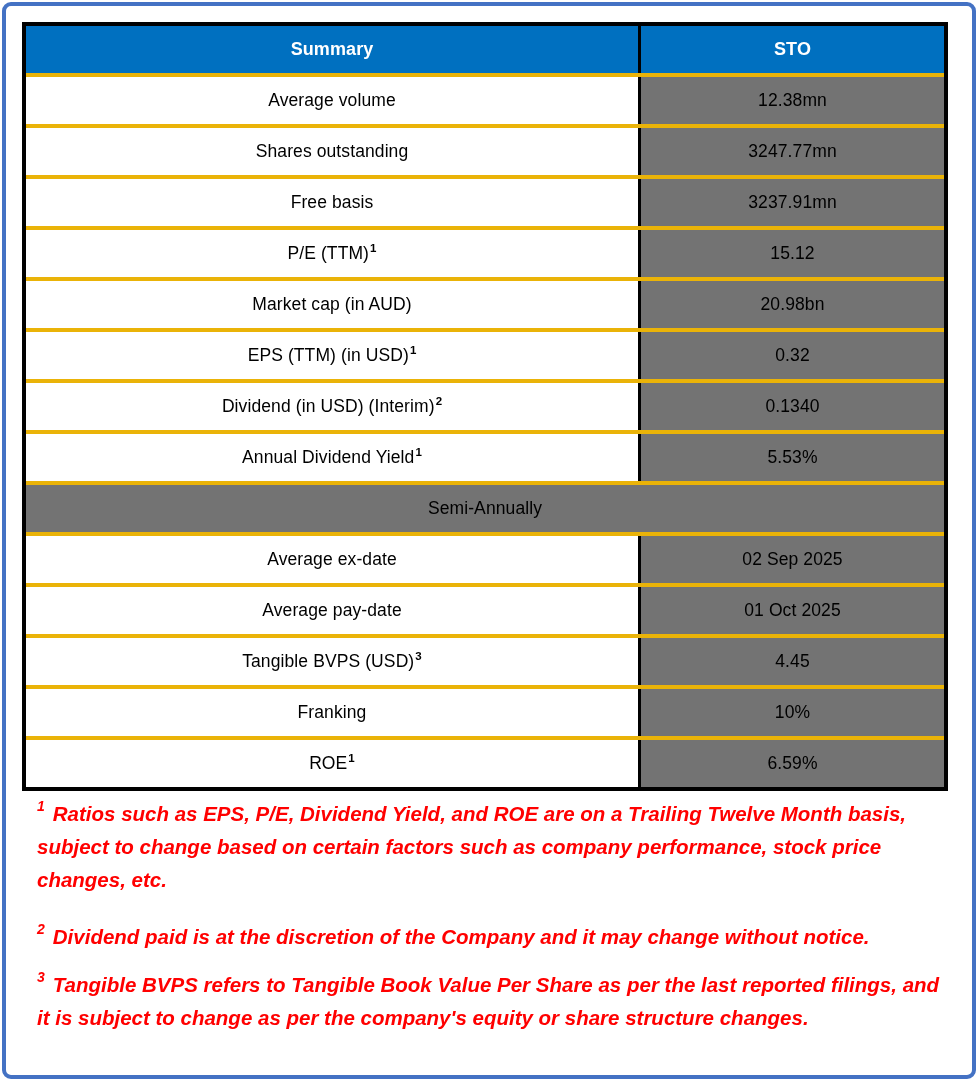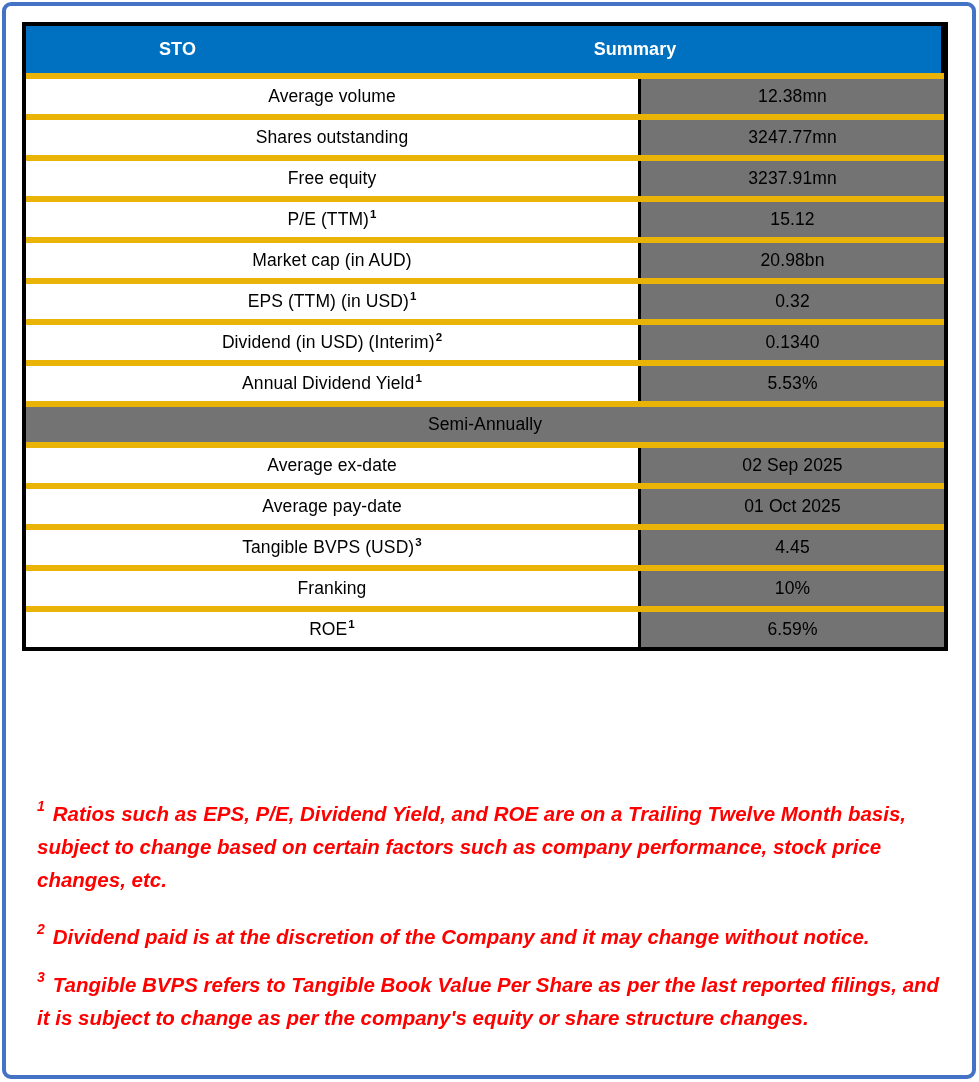--- a/index.html
+++ b/index.html
@@ -22,22 +22,22 @@
     position: absolute;
     left: 22px; top: 22px;
     width: 926px;
     box-sizing: border-box;
     border: 4px solid #000000;
     background: #ffffff;
   }
   .trow {
     display: flex;
     align-items: stretch;
-    height: 41px;
-    border-top: 6px solid #eab308;
+    height: 51px;
+    border-top: 4px solid #eab308;
     box-sizing: border-box;
   }
   .trow.header { height: 47px; border-top: none; }
   .cell {
     display: flex;
     align-items: center;
     justify-content: center;
     box-sizing: border-box;
     font-size: 17.5px;
     color: #000000;
@@ -78,26 +78,26 @@
 </style>
 </head>
 <body>
 
 <div id="page">
   <div class="frame"></div>
 
   <div class="summary-table">
 
     <div class="trow header">
+      <div class="cell label">
+        <span>Summary</span>
+      </div>
       <div class="cell value">
         <span>STO</span>
       </div>
-      <div class="cell label">
-        <span>Summary</span>
-      </div>
     </div>
 
     <div class="trow">
       <div class="cell label">
         <span>Average volume</span>
       </div>
       <div class="cell value">
         <span>12.38mn</span>
       </div>
     </div>
@@ -106,21 +106,21 @@
       <div class="cell label">
         <span>Shares outstanding</span>
       </div>
       <div class="cell value">
         <span>3247.77mn</span>
       </div>
     </div>
 
     <div class="trow">
       <div class="cell label">
-        <span>Free equity</span>
+        <span>Free basis</span>
       </div>
       <div class="cell value">
         <span>3237.91mn</span>
       </div>
     </div>
 
     <div class="trow">
       <div class="cell label">
         <span>P/E (TTM)</span>
           <sup>1</sup>

